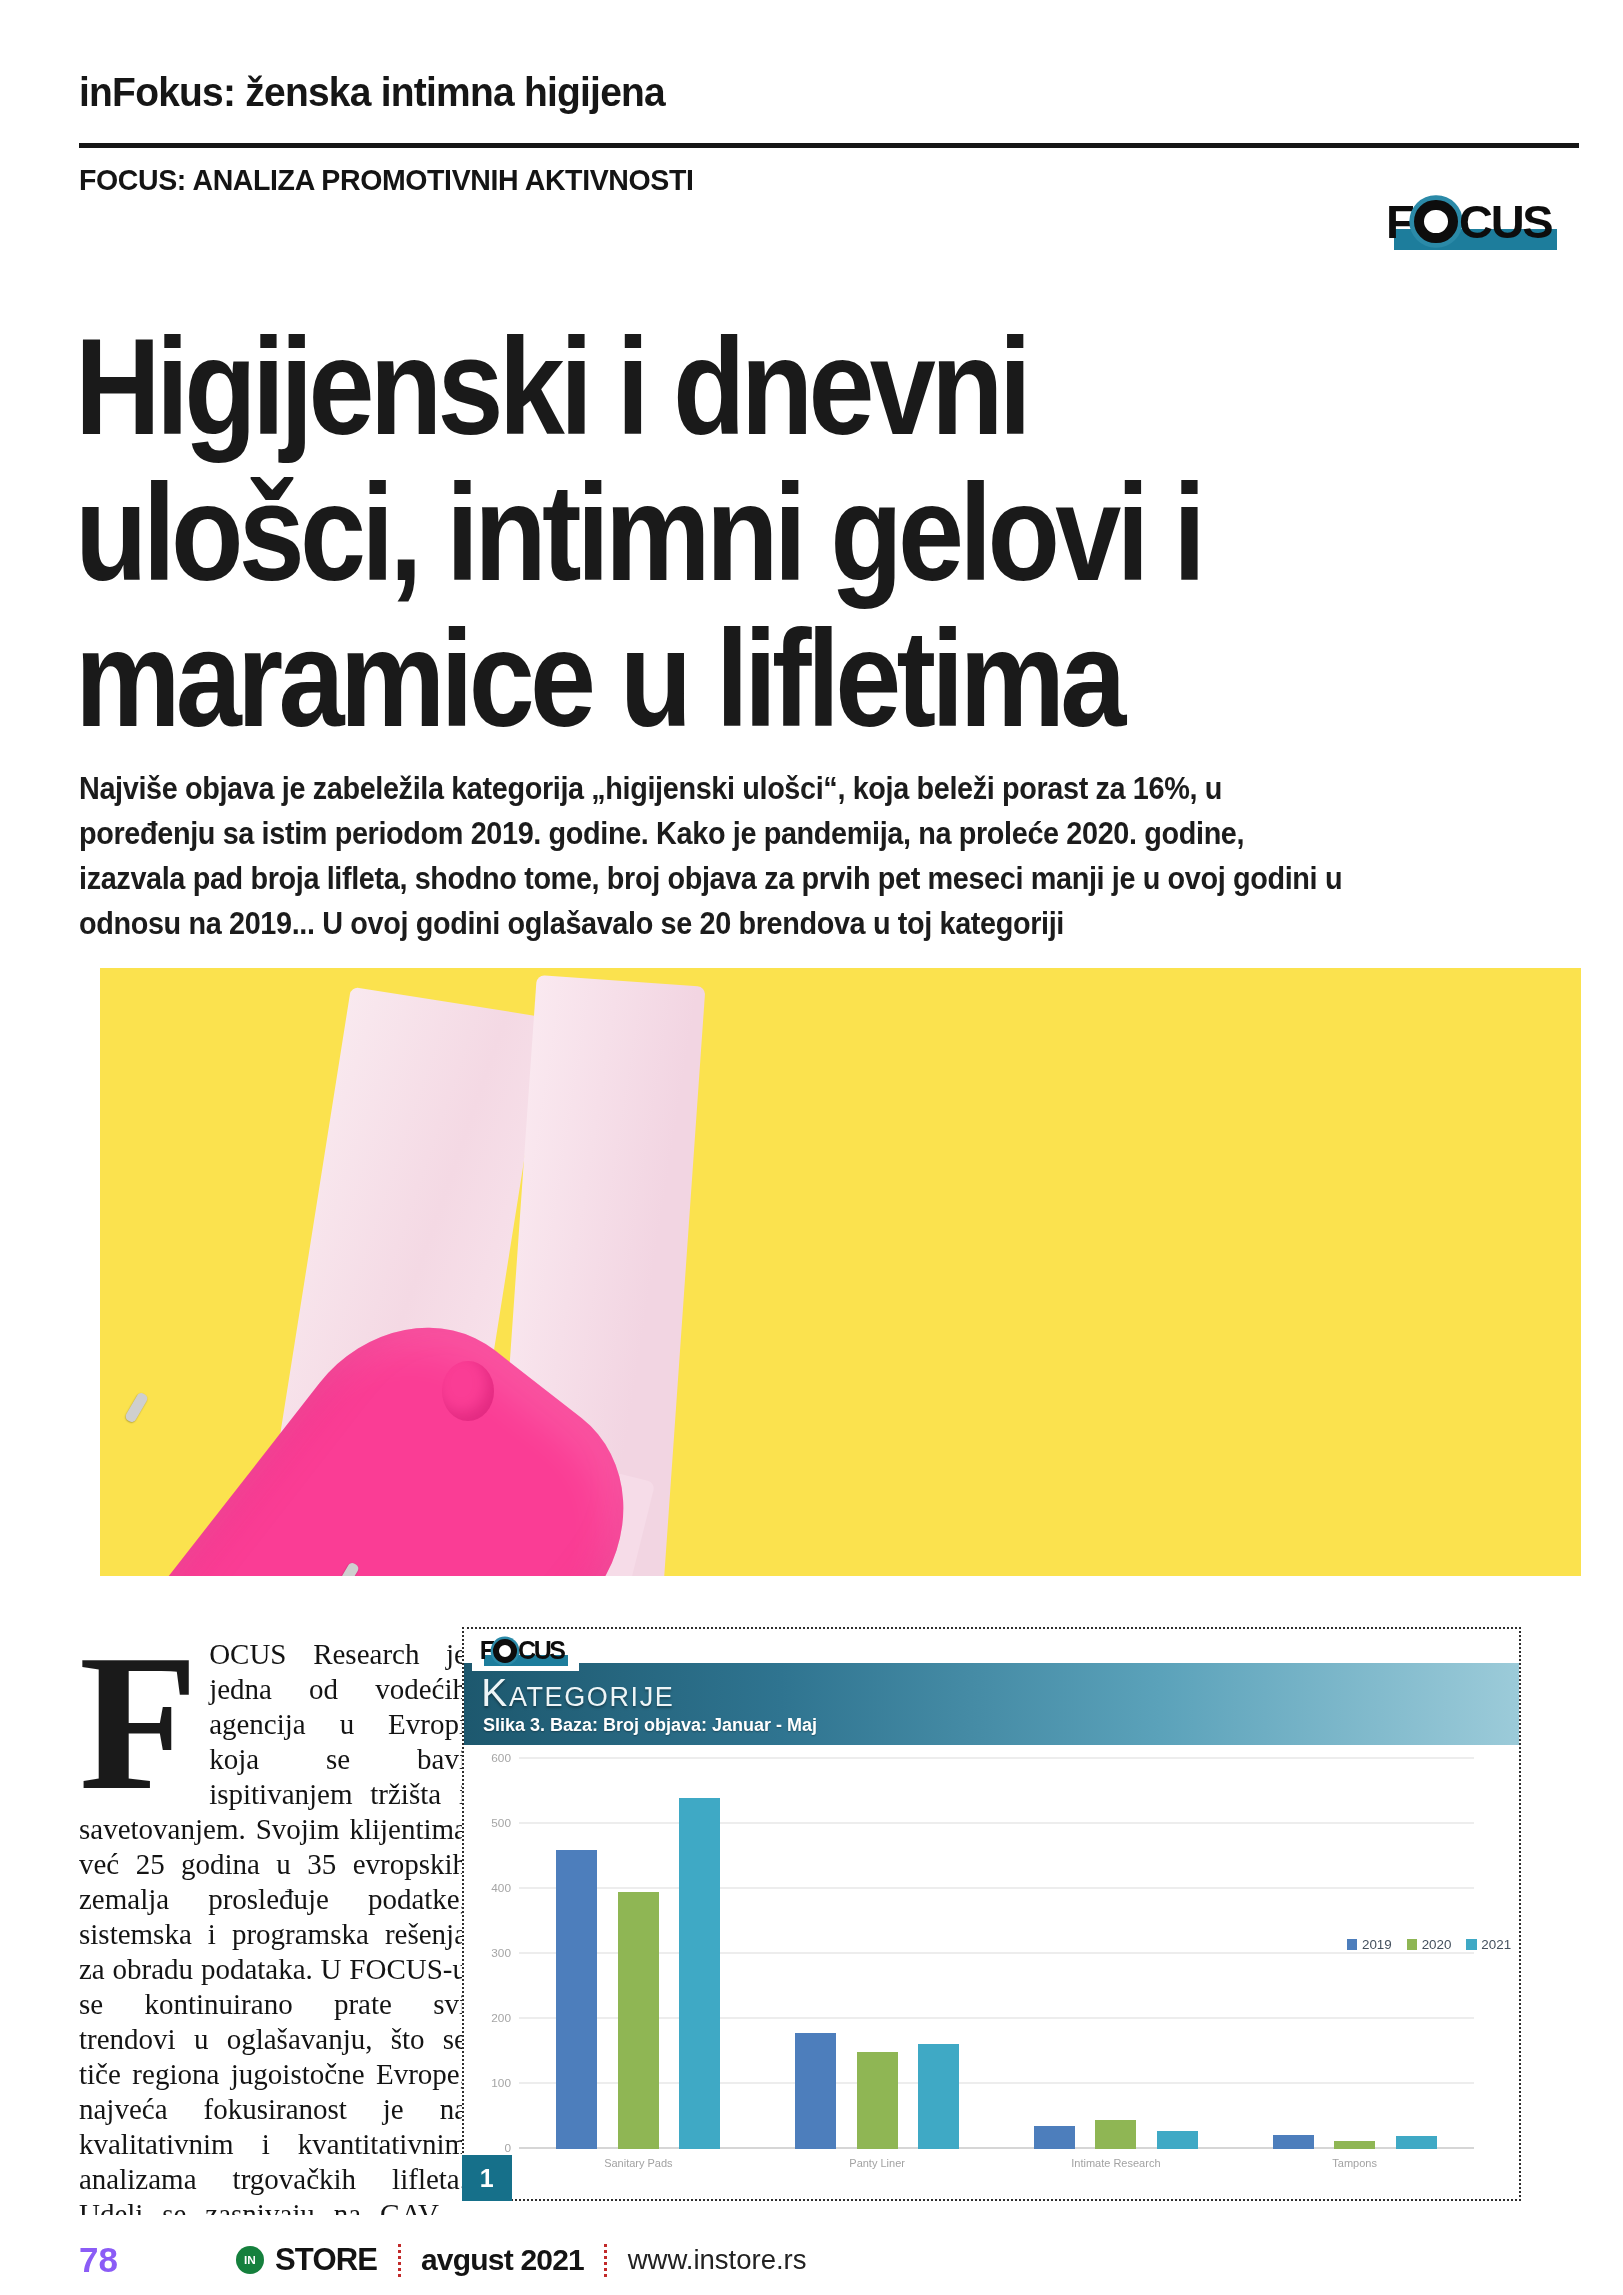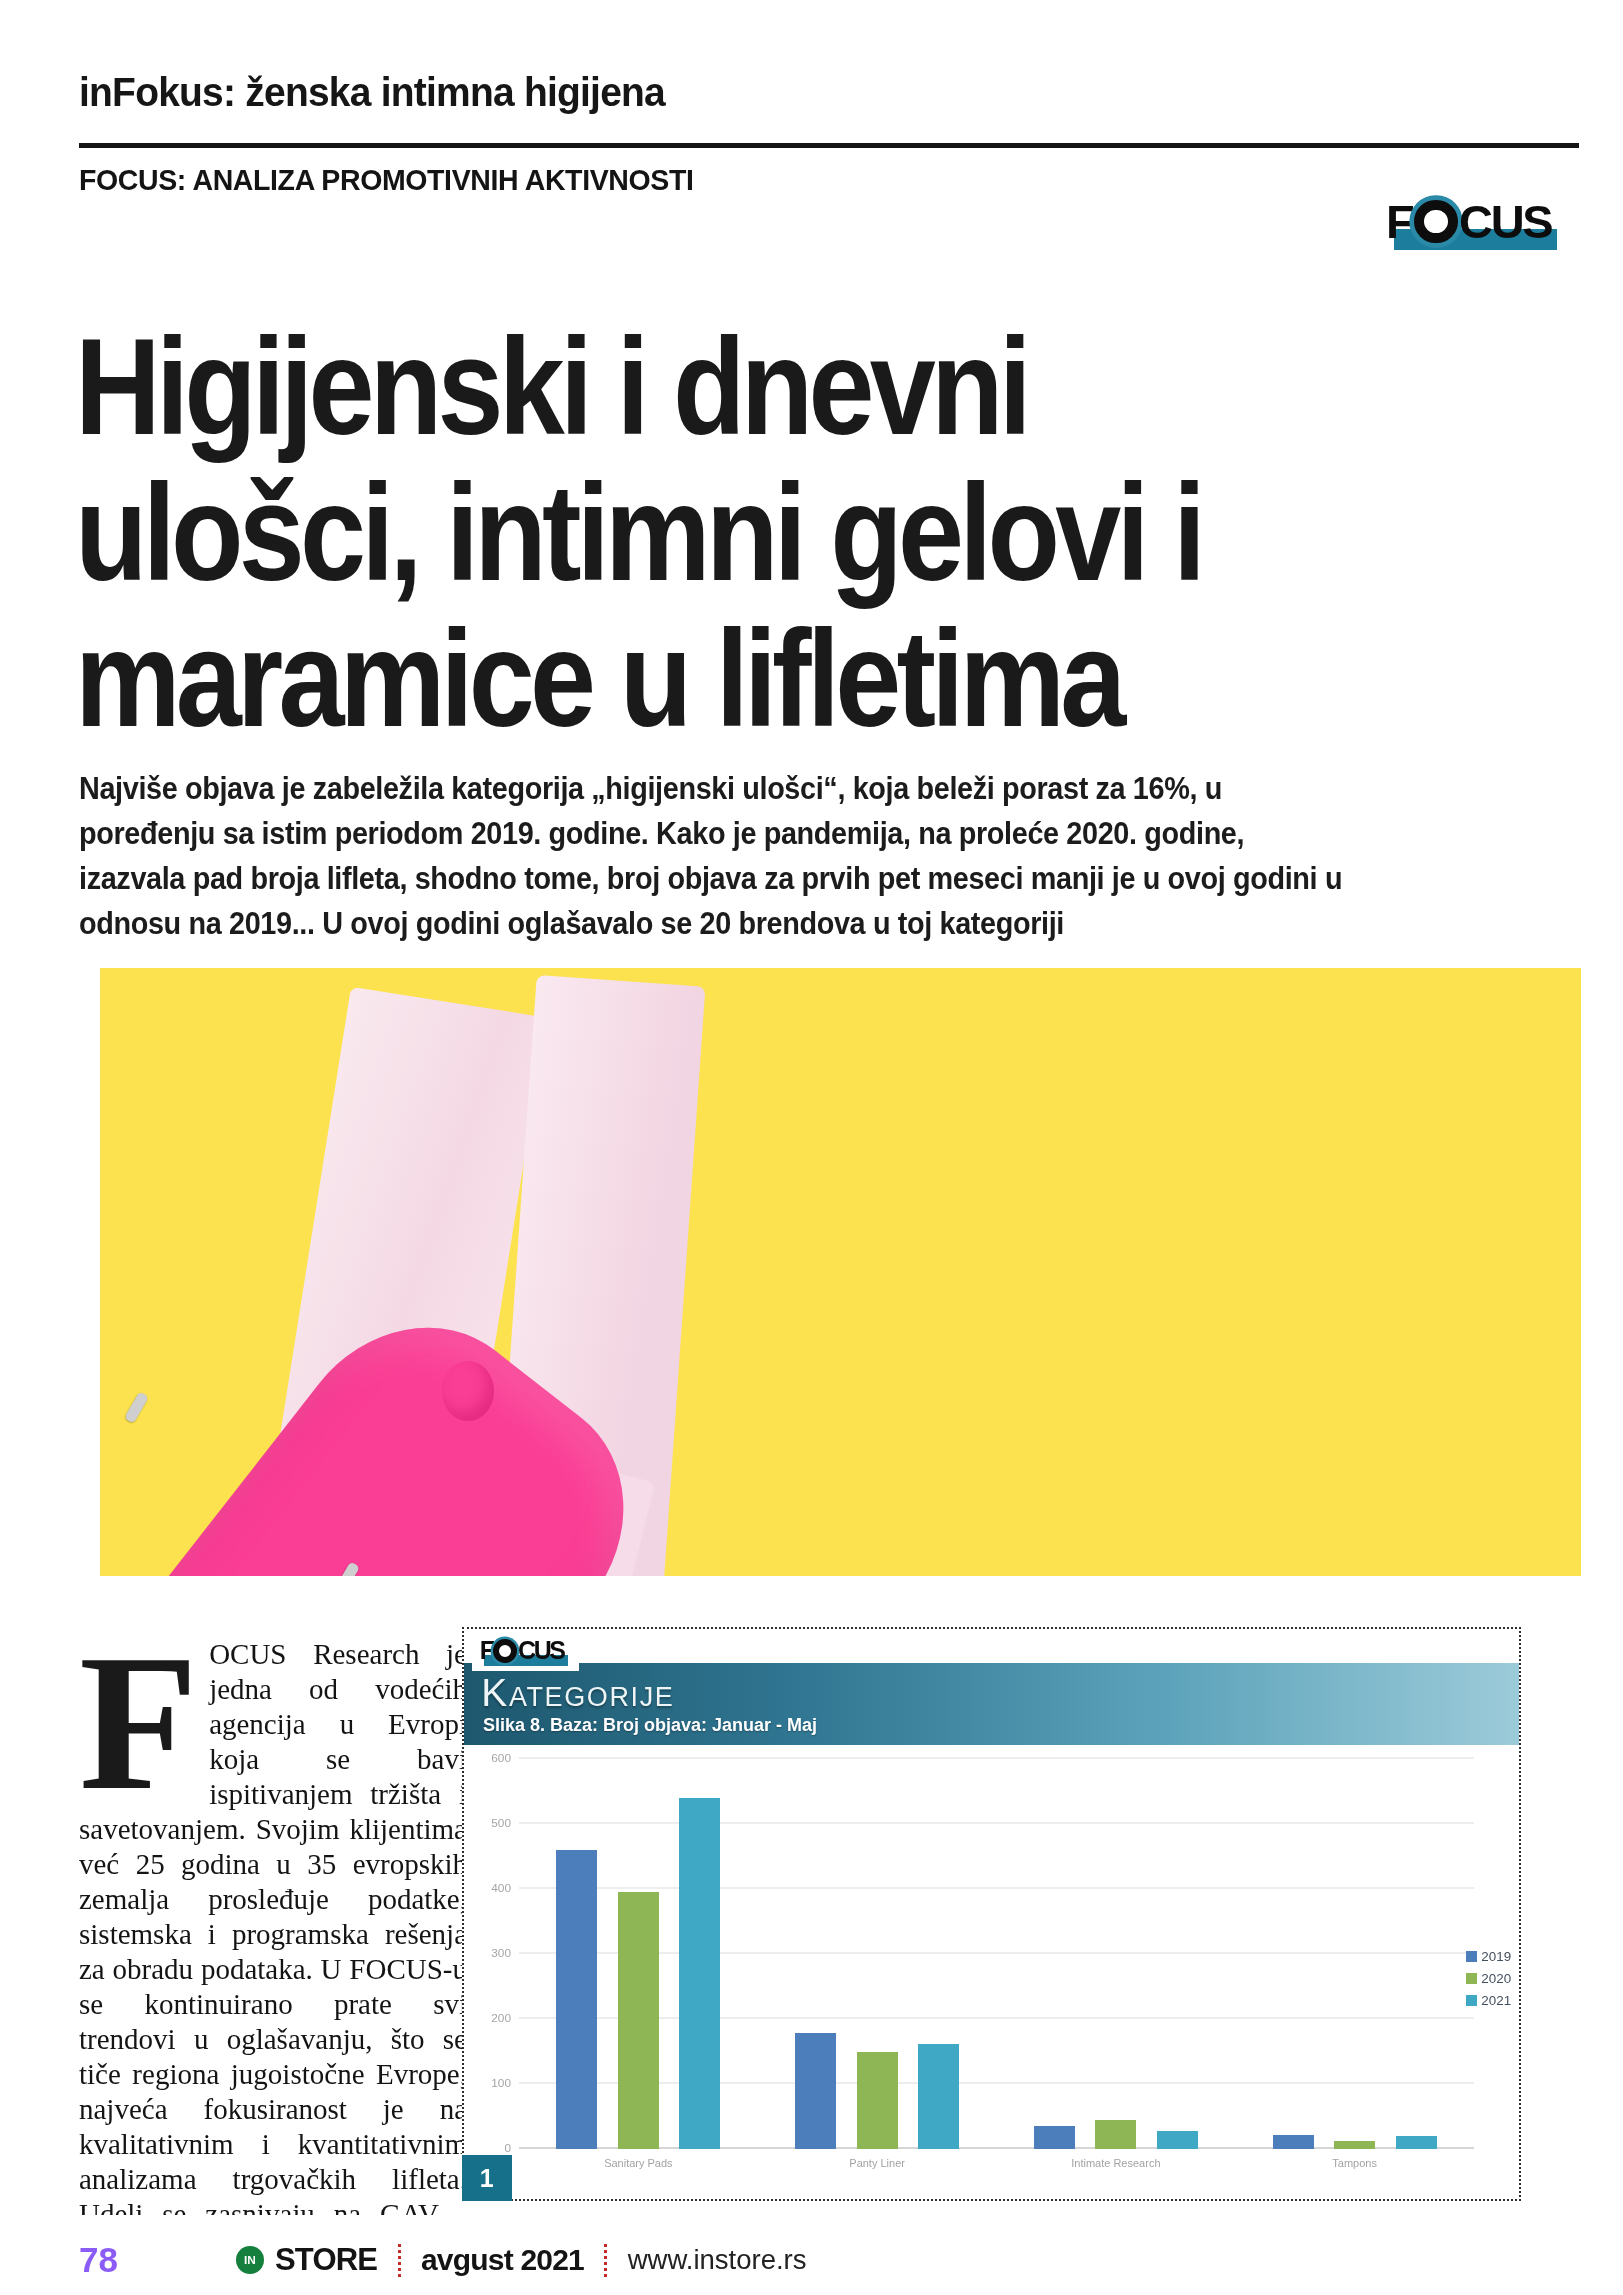--- a/index.html
+++ b/index.html
@@ -69,21 +69,21 @@
 
   .chart-plot{position:absolute;left:55px;top:130px;width:955px;height:390px;}
   .gridline{position:absolute;left:0;width:100%;height:1.6px;background:#ededed;}
   .gridline.axis-line{background:#d6d6d6;}
   .ytick{position:absolute;left:-41px;width:33px;text-align:right;font-size:11.8px;color:#a5a5a5;}
   .bar-groups{position:absolute;left:0;top:0;width:100%;height:100%;display:flex;justify-content:space-around;align-items:flex-end;}
   .bar-group{display:flex;align-items:flex-end;gap:20.4px;height:100%;}
   .bar{width:41px;}
   .cat-labels{position:absolute;left:55px;top:528px;width:955px;display:flex;justify-content:space-around;}
   .cat-label{flex:1;text-align:center;font-size:11px;color:#a3a3a3;}
-  .chart-legend{position:absolute;right:7.9px;top:308px;display:flex;flex-direction:column;gap:7px;z-index:2;margin-top:12px;}
+  .chart-legend{position:absolute;right:7.9px;top:308px;display:flex;flex-direction:row;gap:15px;z-index:2;}
   .legend-item{display:flex;align-items:center;gap:4.7px;}
   .legend-swatch{width:10.2px;height:10.2px;display:inline-block;}
   .legend-label{font-size:13.4px;color:#44505e;}
   .figure-number{position:absolute;left:-2.4px;bottom:-2.4px;width:50px;height:46px;background:#16708a;color:#fff;
     display:flex;align-items:center;justify-content:center;font-size:25px;font-weight:700;z-index:3;}
 
   
   .footer{left:79px;top:2240px;width:1500px;display:flex;align-items:center;}
   .page-num{font-size:35px;font-weight:900;color:#8b5cf6;}
   .footer-brand{display:flex;align-items:center;gap:11px;margin-left:118px;}
@@ -148,21 +148,21 @@
   <div class="chart-logo-tab">
     <span class="focus-logo logo-small">
       <span class="ltr">F</span>
       <span class="glass"></span>
       <span class="ltr">CUS</span>
       <span class="teal-bar"></span>
     </span>
   </div>
   <div class="chart-banner">
     <div class="chart-title">KATEGORIJE</div>
-    <div class="chart-subtitle">Slika 8. Baza: Broj objava: Januar - Maj</div>
+    <div class="chart-subtitle">Slika 3. Baza: Broj objava: Januar - Maj</div>
   </div>
   <div class="chart-plot">
       <div class="gridline axis-line" style="bottom: 0%;"></div>
       <div class="ytick" style="bottom: calc(0% - 6.3px);">0</div>
       <div class="gridline" style="bottom: 16.6667%;"></div>
       <div class="ytick" style="bottom: calc(16.6667% - 6.3px);">100</div>
       <div class="gridline" style="bottom: 33.3333%;"></div>
       <div class="ytick" style="bottom: calc(33.3333% - 6.3px);">200</div>
       <div class="gridline" style="bottom: 50%;"></div>
       <div class="ytick" style="bottom: calc(50% - 6.3px);">300</div>

